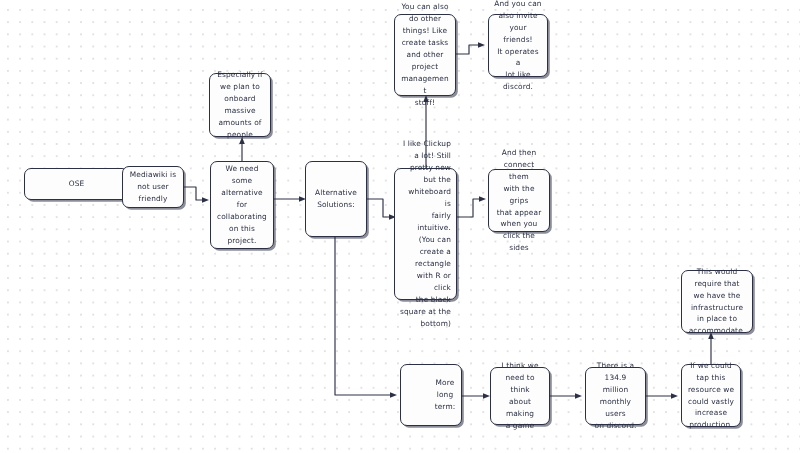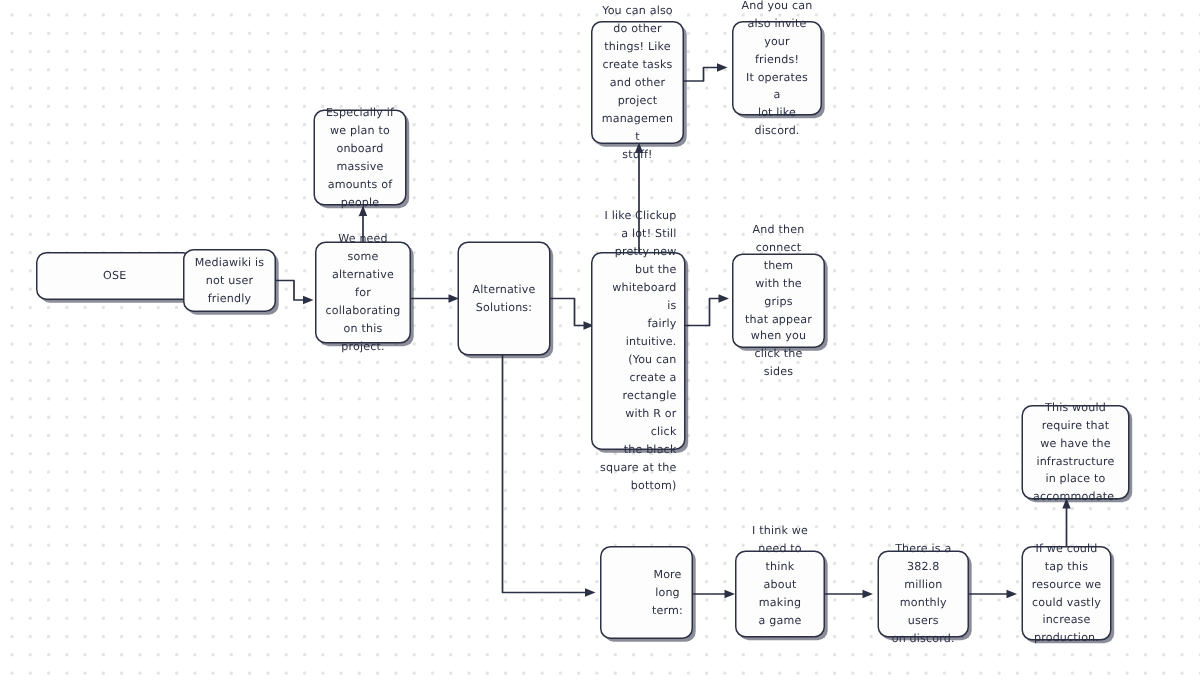--- a/index.html
+++ b/index.html
@@ -165,21 +165,21 @@
   <div class="node" style="left:24px; top:168px; width:105px; height:32px;">
     <span class="txt">OSE</span>
   </div>
 
   <div class="node" style="left:122px; top:166px; width:62px; height:42px;">
     <span class="txt">Mediawiki is
 not user
 friendly</span>
   </div>
 
-  <div class="node" style="left:210px; top:161px; width:64px; height:68px;">
+  <div class="node" style="left:210px; top:161px; width:64px; height:88px;">
     <span class="txt">We need some
 alternative
 for
 collaborating
 on this
 project.</span>
   </div>
 
   <div class="node" style="left:209px; top:73px; width:62px; height:64px;">
     <span class="txt">Especially if
@@ -238,30 +238,30 @@
 It operates a
 lot like
 discord.</span>
   </div>
 
   <div class="node" style="left:400px; top:364px; width:62px; height:62px;padding-left:33px;">
     <span class="txt">More long
 term:</span>
   </div>
 
-  <div class="node" style="left:490px; top:367px; width:60px; height:58px;align-items:flex-end;">
+  <div class="node" style="left:490px; top:367px; width:60px; height:58px;">
     <span class="txt">I think we
 need to think
 about making
 a game</span>
   </div>
 
   <div class="node" style="left:585px; top:367px; width:61px; height:58px;">
     <span class="txt">There is a
-382.8 million
+134.9 million
 monthly users
 on discord.</span>
   </div>
 
   <div class="node" style="left:681px; top:364px; width:60px; height:63px;">
     <span class="txt">If we could
 tap this
 resource we
 could vastly
 increase

